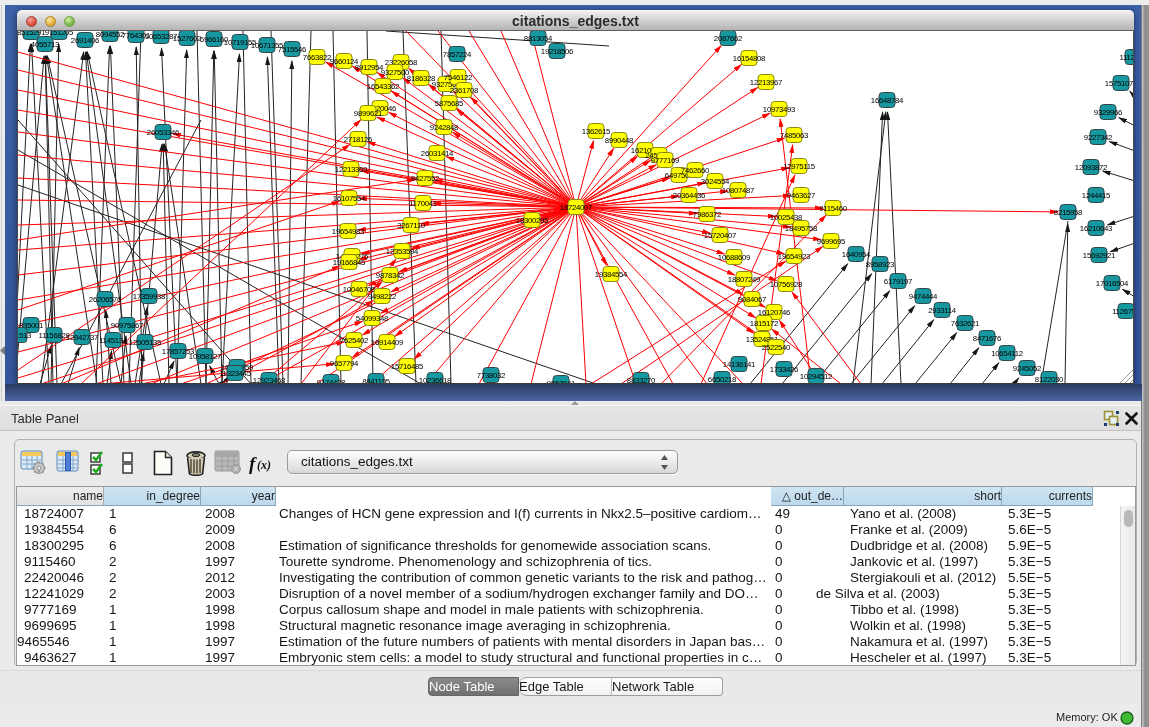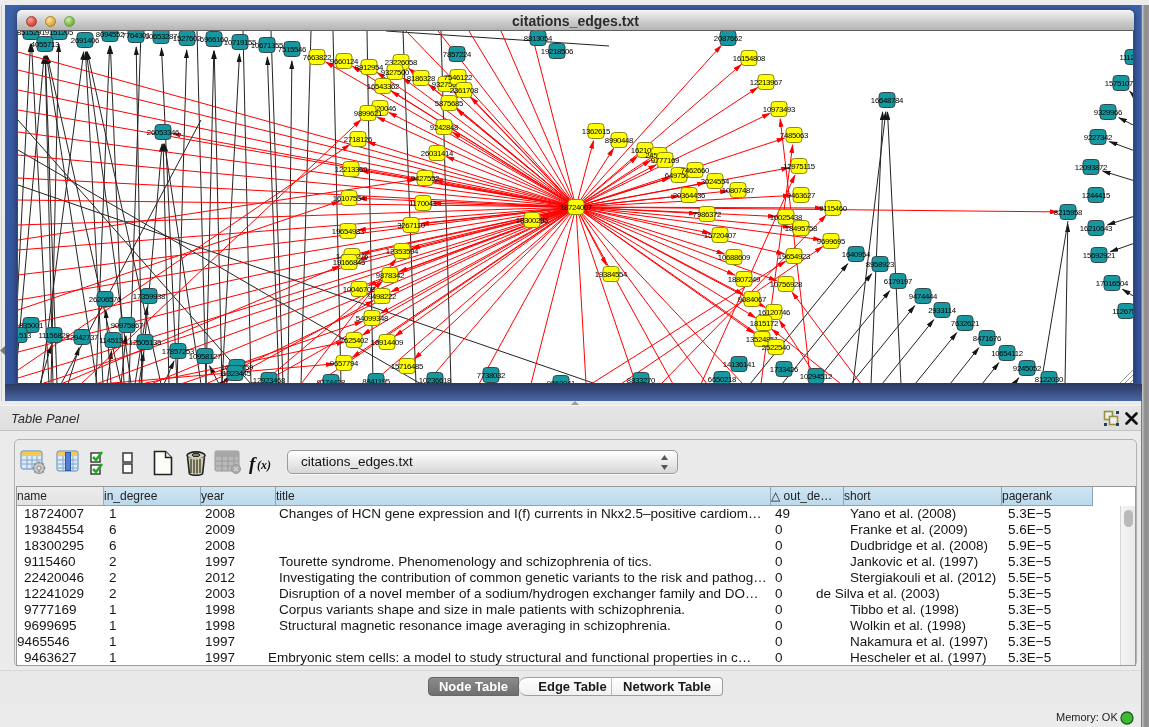--- a/index.html
+++ b/index.html
@@ -19,39 +19,39 @@
   border-left:1px solid #4a4a4a; border-right:1px solid #4a4a4a; border-bottom:1px solid #3a3a3a; }
 #shadowband { left:5px; top:384px; width:1137px; height:17px;
   background:linear-gradient(#2a3a62,#4a66a2); }
 #graystrip { left:1141px; top:5px; width:8px; height:722px;
   background:linear-gradient(90deg,#c9c9c9,#8d8d8d 40%,#949494); border-left:1px solid #7c7c7c; }
 #leftline { left:1px; top:5px; width:1px; height:396px; background:#cfcfcf; }
 
 #tpanel { left:0; top:401px; width:1141px; height:326px; background:#ebebeb; }
 #tphead { left:0; top:4px; width:1141px; height:26px; background:linear-gradient(#e6e6e6,#dedede);
   border-top:1px solid #f5f5f5; border-bottom:1px solid #c3c3c3;
-  font-size:13px; color:#2c2c2c; line-height:25px;font-style:italic; }
+  font-size:13px; color:#2c2c2c; line-height:25px; }
 #tcontainer { left:14px; top:38px; width:1123px; height:227px; background:#eaeaea;
   border:1px solid #b2b2b2; border-radius:5px 5px 4px 4px; }
 #combo { left:287px; top:49px; width:391px; height:24px; background:linear-gradient(#ffffff,#d7d7d7);
   border:1px solid #9b9b9b; border-radius:5px; font-size:13.5px; color:#111; line-height:22px;
   padding-left:13px; box-shadow:0 1px 0 rgba(255,255,255,.7); }
 #tbl { left:16px; top:85px; width:1120px; height:180px; background:#fff;
   border:1px solid #989898; overflow:hidden; }
 .hcell { position:absolute; top:0; height:19px; background:linear-gradient(#cfe5f3,#bcd9ec);
   border-right:1px solid #89a6b8; border-bottom:1px solid #89a6b8;
-  font-size:12px; color:#222; text-align:left; line-height:18px; }
+  font-size:12px; color:#222; text-align:right; line-height:18px; }
 .trow { position:absolute; left:0; width:1100px; height:16px; font-size:13.5px; color:#151515; }
 .trow span { position:absolute; top:0; white-space:nowrap; overflow:hidden; text-overflow:ellipsis; line-height:16px; }
 #vscroll { left:1103px; top:19px; width:16px; height:160px; background:linear-gradient(90deg,#f4f4f4,#e9e9e9); border-left:1px solid #d5d5d5; }
 #vthumb { left:3px; top:4px; width:9px; height:17px; background:#b9b9b9; border-radius:5px; }
 
 #tabbar { left:0; top:269px; width:1141px; height:34px; background:#e9e9e9; border-top:1px solid #d8d8d8; }
-.tab { position:absolute; top:6px; height:19px; font-size:13px; line-height:18px; text-align:center;
-  background:linear-gradient(#ffffff,#f1f1f1); border:1px solid #9e9e9e; color:#1a1a1a;font-weight:bold; }
+.tab { position:absolute; top:6px; height:19px; font-size:13px; line-height:18px; 
+  background:linear-gradient(#ffffff,#f1f1f1); border:1px solid #9e9e9e; color:#1a1a1a; }
 #memok { left:1056px; top:310px; width:85px; font-size:11px; color:#222; }
 .ticon { position:absolute; top:48px; }
 </style></head>
 <body>
 <div id="root">
 <div class="abs" id="bluepanel"></div>
 <div class="abs" id="graystrip"></div>
 <div class="abs" id="leftline"></div>
     <svg class="abs" style="left:0;top:346px" width="5" height="9" viewBox="0 0 5 9">
       <path d="M5 0v9L0 4.5z" fill="#7a7a7a"></path>
@@ -609,24 +609,23 @@
   <div class="abs" id="combo">citations_edges.txt
     <svg class="abs" style="right:8px;top:4px" width="9" height="15" viewBox="0 0 9 15">
           <path d="M4.5 0L8 5H1z" fill="#555"></path>
           <path d="M4.5 15L8 10H1z" fill="#555"></path>
         </svg>
   </div>
   <div class="abs" id="tbl">
     <div class="hcell" style="left:0;width:87px;background:linear-gradient(#ececec,#e2e2e2);border-right:1px solid #aaa">name</div>
     <div class="hcell" style="left:87px;width:97px">in_degree</div>
     <div class="hcell" style="left:184px;width:75px">year</div>
-    <div class="hcell" style="left:259px;width:495px">title</div>
     <div class="hcell" style="left:754px;width:73px">△ out_de…</div>
     <div class="hcell" style="left:827px;width:158px">short</div>
-    <div class="hcell" style="left:985px;width:91px">pagerank</div>
+    <div class="hcell" style="left:985px;width:91px">currents</div>
     <div class="trow" style="top:19px">
 <span style="left:7px">18724007</span>
           <span style="left:92px">1</span>
 <span style="left:188px">2008</span>
           <span style="left:262px;width:489px">Changes of HCN gene expression and I(f) currents in Nkx2.5–positive cardiomyoc…</span>
 <span style="left:758px">49</span>
           <span style="left:833px;width:156px">Yano et al. (2008)</span>
 <span style="left:991px">5.3E−5</span>
         </div>
         <div class="trow" style="top:35px">
@@ -634,20 +633,21 @@
           <span style="left:92px">6</span>
 <span style="left:188px">2009</span>
 <span style="left:758px">0</span>
           <span style="left:833px;width:156px">Franke et al. (2009)</span>
 <span style="left:991px">5.6E−5</span>
         </div>
         <div class="trow" style="top:51px">
 <span style="left:7px">18300295</span>
           <span style="left:92px">6</span>
 <span style="left:188px">2008</span>
+          <span style="left:262px;width:489px">Estimation of significance thresholds for genomewide association scans.</span>
 <span style="left:758px">0</span>
           <span style="left:833px;width:156px">Dudbridge et al. (2008)</span>
 <span style="left:991px">5.9E−5</span>
         </div>
         <div class="trow" style="top:67px">
 <span style="left:7px">9115460</span>
           <span style="left:92px">2</span>
 <span style="left:188px">1997</span>
           <span style="left:262px;width:489px">Tourette syndrome. Phenomenology and schizophrenia of tics.</span>
 <span style="left:758px">0</span>
@@ -669,47 +669,48 @@
 <span style="left:188px">2003</span>
           <span style="left:262px;width:489px">Disruption of a novel member of a sodium/hydrogen exchanger family and DOCK…</span>
 <span style="left:758px">0</span>
           <span style="left:799px;width:156px">de Silva et al. (2003)</span>
 <span style="left:991px">5.3E−5</span>
         </div>
         <div class="trow" style="top:115px">
 <span style="left:7px">9777169</span>
           <span style="left:92px">1</span>
 <span style="left:188px">1998</span>
-          <span style="left:262px;width:489px">Corpus variants shape and size in male patients with schizophrenia.</span>
+          <span style="left:262px;width:489px">Corpus callosum shape and model in male patients with schizophrenia.</span>
 <span style="left:758px">0</span>
           <span style="left:833px;width:156px">Tibbo et al. (1998)</span>
 <span style="left:991px">5.3E−5</span>
         </div>
         <div class="trow" style="top:131px">
 <span style="left:7px">9699695</span>
           <span style="left:92px">1</span>
 <span style="left:188px">1998</span>
           <span style="left:262px;width:489px">Structural magnetic resonance image averaging in schizophrenia.</span>
 <span style="left:758px">0</span>
           <span style="left:833px;width:156px">Wolkin et al. (1998)</span>
 <span style="left:991px">5.3E−5</span>
         </div>
         <div class="trow" style="top:147px">
 <span style="left:0">9465546</span>
           <span style="left:92px">1</span>
 <span style="left:188px">1997</span>
+          <span style="left:262px;width:489px">Estimation of the future numbers of patients with mental disorders in Japan base…</span>
 <span style="left:758px">0</span>
           <span style="left:833px;width:156px">Nakamura et al. (1997)</span>
 <span style="left:991px">5.3E−5</span>
         </div>
         <div class="trow" style="top:163px">
 <span style="left:7px">9463627</span>
           <span style="left:92px">1</span>
 <span style="left:188px">1997</span>
-          <span style="left:251px;width:489px">Embryonic stem cells: a model to study structural and functional properties in car…</span>
+          <span style="left:262px;width:489px">Embryonic stem cells: a model to study structural and functional properties in car…</span>
 <span style="left:758px">0</span>
           <span style="left:833px;width:156px">Hescheler et al. (1997)</span>
 <span style="left:991px">5.3E−5</span>
         </div>
     <div class="abs" id="vscroll">
           <div class="abs" id="vthumb"></div>
         </div>
   </div>
   <div class="abs" id="tabbar">
     <div class="tab" style="left:428px;width:91px;border-radius:4px 0 0 4px;background:linear-gradient(#8b8b8b,#6f6f6f);color:#fff;border-color:#666">Node Table</div>

